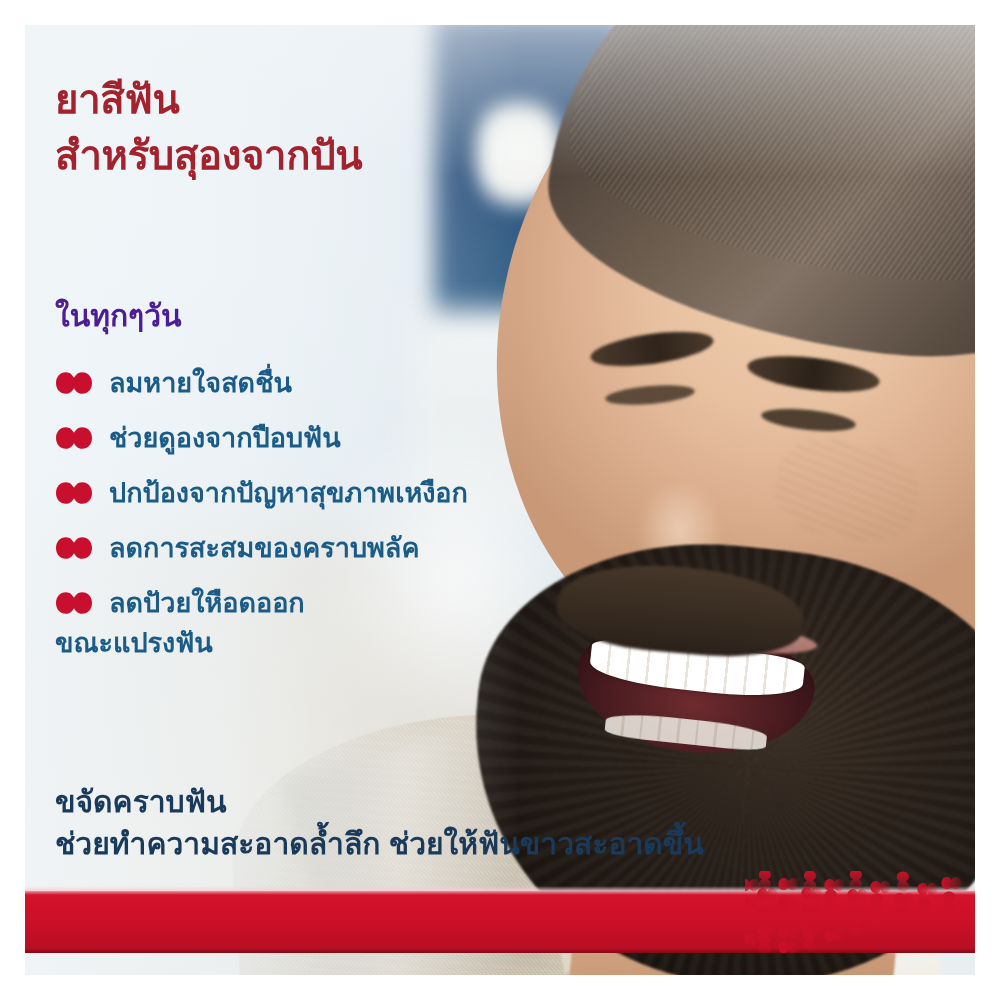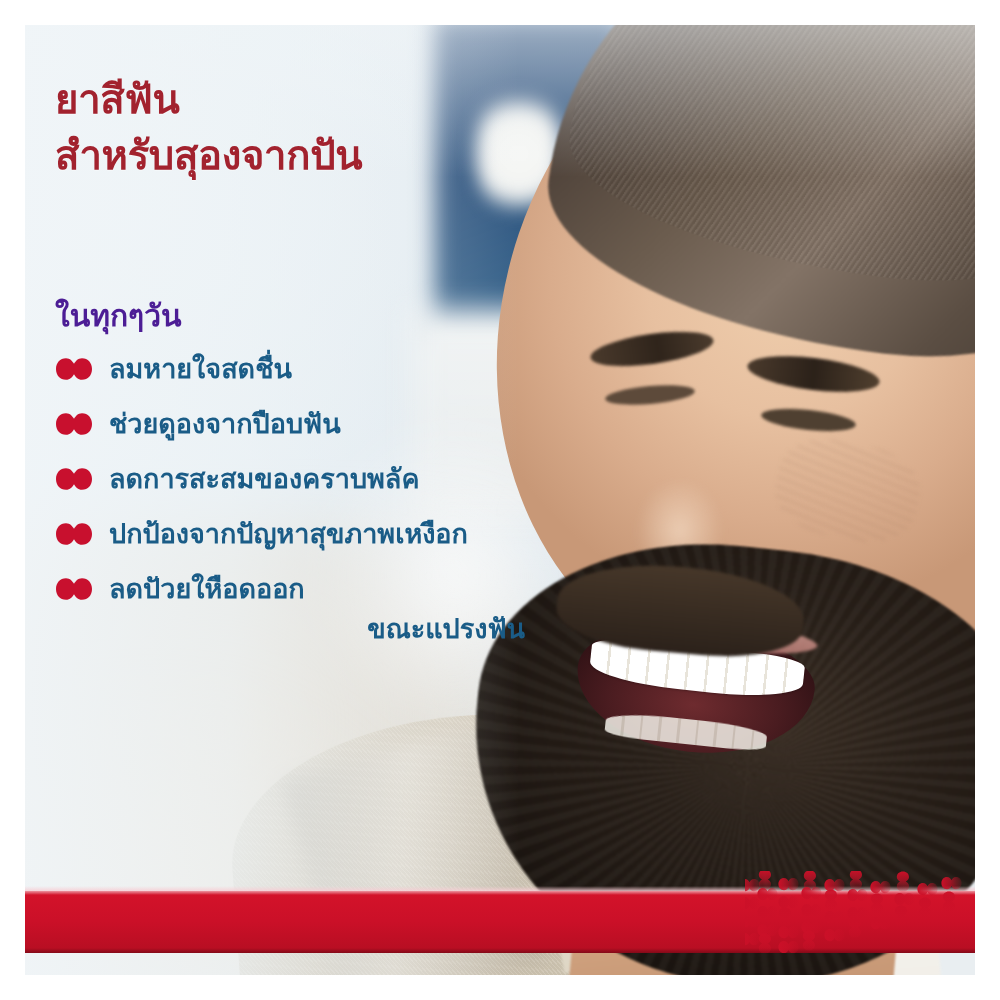--- a/index.html
+++ b/index.html
@@ -272,23 +272,22 @@
     position:absolute;left:30px;top:264px;
     color:#4c1d95;
     font-weight:700;
     font-size:30px;
     line-height:38px;
     white-space:nowrap;
     margin-top:8px;
   }
 
   .benefits{
-    position:absolute;left:30px;top:316px;
+    position:absolute;left:30px;top:330px;
     width:470px;
-    text-align:right;
   }
   .benefit{
     display:flex;align-items:center;
     height:55px;
   }
   .bullet{
     flex:0 0 auto;
     width:38px;height:24px;
     margin-right:16px;
     position:relative;
@@ -421,45 +420,49 @@
           </span>
           <span class="benefit-text">ช่วยดูองจากปือบฟัน</span>
         </div>
 
         <div class="benefit">
           <span class="bullet">
             <svg viewBox="0 0 38 24" xmlns="http://www.w3.org/2000/svg">
               <path fill="#c8102e" d="M11 1.2c4.2 0 6.4 3 8 5.6 1.6-2.6 3.8-5.6 8-5.6 6 0 10 4.6 10 10.8S33 22.8 27 22.8c-4.2 0-6.4-3-8-5.6-1.6 2.6-3.8 5.6-8 5.6C5 22.8 1 18.2 1 12S5 1.2 11 1.2z"></path>
             </svg>
           </span>
-          <span class="benefit-text">ลดการสะสมของคราบพลัค</span>
+          <span class="benefit-text">ปกป้องจากปัญหาสุขภาพเหงือก</span>
         </div>
 
         <div class="benefit">
           <span class="bullet">
             <svg viewBox="0 0 38 24" xmlns="http://www.w3.org/2000/svg">
               <path fill="#c8102e" d="M11 1.2c4.2 0 6.4 3 8 5.6 1.6-2.6 3.8-5.6 8-5.6 6 0 10 4.6 10 10.8S33 22.8 27 22.8c-4.2 0-6.4-3-8-5.6-1.6 2.6-3.8 5.6-8 5.6C5 22.8 1 18.2 1 12S5 1.2 11 1.2z"></path>
             </svg>
           </span>
-          <span class="benefit-text">ปกป้องจากปัญหาสุขภาพเหงือก</span>
+          <span class="benefit-text">ลดการสะสมของคราบพลัค</span>
         </div>
 
         <div class="benefit">
           <span class="bullet">
             <svg viewBox="0 0 38 24" xmlns="http://www.w3.org/2000/svg">
               <path fill="#c8102e" d="M11 1.2c4.2 0 6.4 3 8 5.6 1.6-2.6 3.8-5.6 8-5.6 6 0 10 4.6 10 10.8S33 22.8 27 22.8c-4.2 0-6.4-3-8-5.6-1.6 2.6-3.8 5.6-8 5.6C5 22.8 1 18.2 1 12S5 1.2 11 1.2z"></path>
             </svg>
           </span>
           <span class="benefit-text">ลดปัวยใหือดออก</span>
         </div>
 
         <div class="benefit-cont">ขณะแปรงฟัน</div>
 
       </div>
 
+      <div class="closing">
+        <span class="c1">ขจัดคราบฟัน</span>
+        <span class="c2">ช่วยทำความสะอาดล้ำลึก ช่วยให้ฟันขาวสะอาดขึ้น</span>
+      </div>
 
     </div>
 
     <div class="barlight"></div>
     <div class="redbar">
       <span class="sheen"></span>
       <span class="shade"></span>
     </div>
 
     <div class="dissolve">

